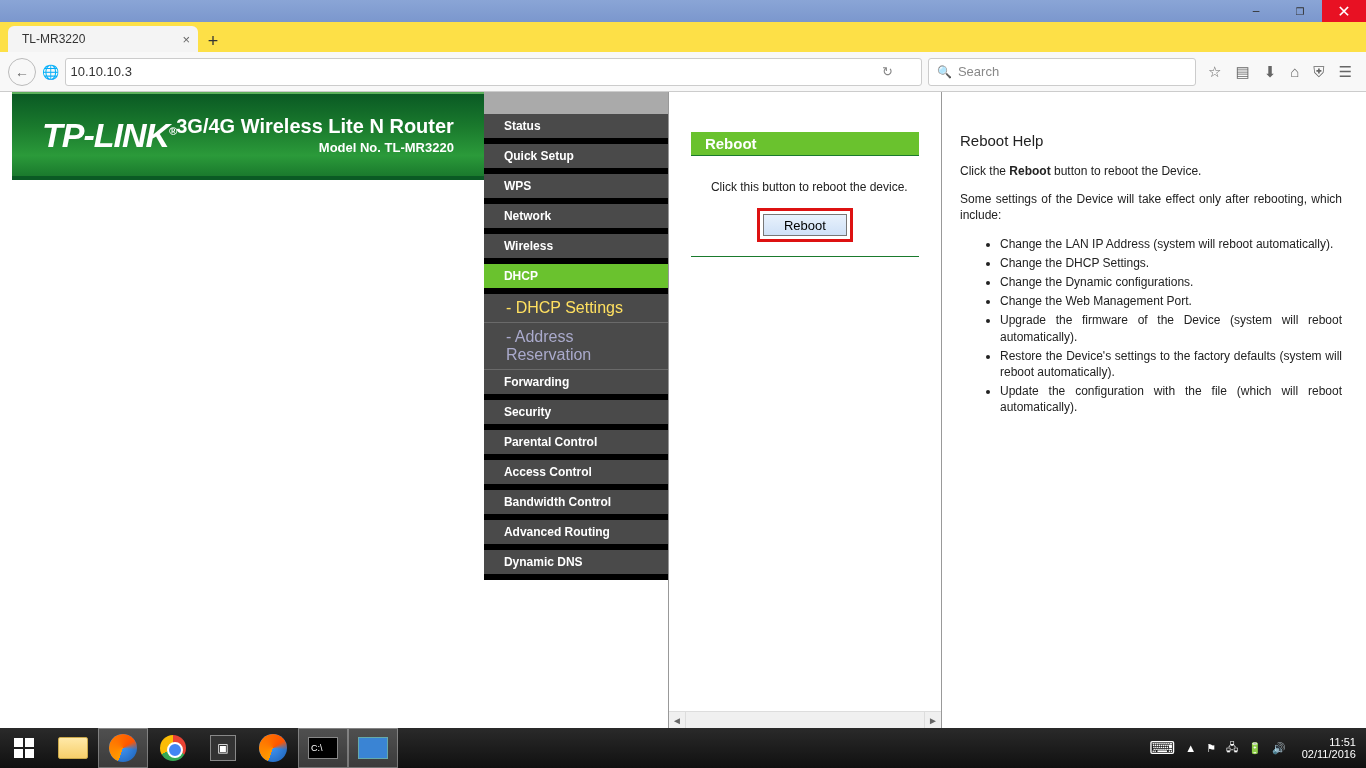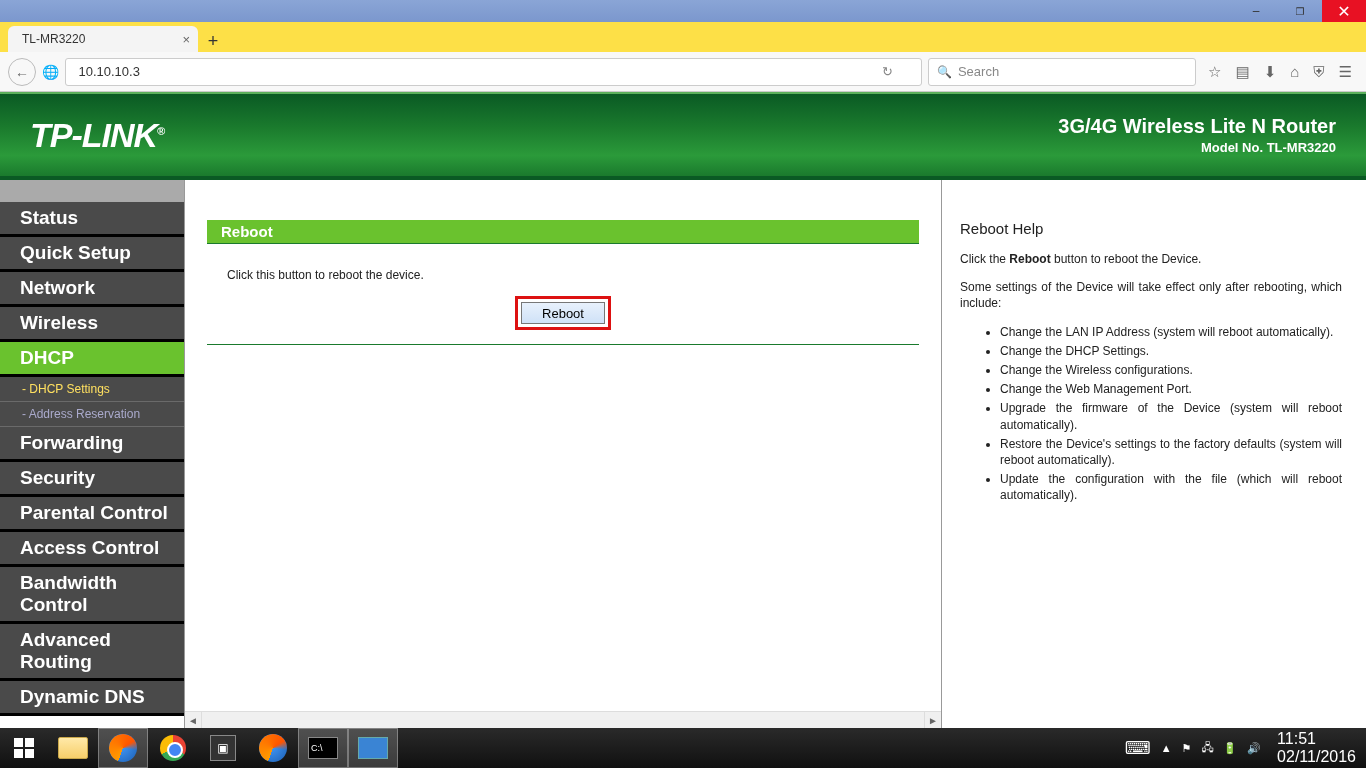--- a/index.html
+++ b/index.html
@@ -16,45 +16,45 @@
 
 .tab-strip { height: 30px; background: #fde047; display: flex; align-items: flex-end; padding-left: 8px; }
 .tab { background: #f4f4f4; border-radius: 6px 6px 0 0; height: 26px; min-width: 190px; display: flex; align-items: center; padding: 0 8px 0 14px; font-size: 12px; color: #333; position: relative; margin-right: 2px; }
 .tab .tab-close { margin-left: auto; font-size: 13px; color: #666; cursor: pointer; }
 .new-tab { width: 26px; height: 22px; display: flex; align-items: center; justify-content: center; color: #333; font-size: 18px; cursor: pointer; }
 
 
 .url-toolbar { height: 40px; background: #f8f8f8; border-bottom: 1px solid #ccc; display: flex; align-items: center; padding: 0 8px; gap: 6px; }
 .nav-btn { width: 28px; height: 28px; border-radius: 50%; border: 1px solid #bbb; display: flex; align-items: center; justify-content: center; color: #666; font-size: 14px; }
 .globe-icon { font-size: 14px; color: #888; }
-.url-input { flex: 1; height: 28px; border: 1px solid #ccc; border-radius: 3px; padding: 0 28px 0 12px; font-size: 13px; color: #333; position: relative; display: flex; align-items: center; background: #fff; }
+.url-input { flex: 1; height: 28px; border: 1px solid #ccc; border-radius: 3px; padding: 0 28px 0 4px; font-size: 13px; color: #333; position: relative; display: flex; align-items: center; background: #fff; }
 .url-input .reload { margin-left: auto; color: #888; font-size: 13px; }
 .search-box { width: 268px; height: 28px; border: 1px solid #ccc; border-radius: 3px; padding: 0 8px; font-size: 13px; color: #888; display: flex; align-items: center; gap: 6px; background: #fff; }
 .search-box .sicon { font-size: 12px; }
 .tb-icons { display: flex; gap: 14px; align-items: center; color: #666; font-size: 15px; padding: 0 6px; }
 .tb-icons span { cursor: pointer; }
 
 
-.page { display: flex; flex-direction: column; height: calc(768px - 22px - 30px - 40px - 40px); }
+.page { display: flex; flex-direction: row; height: calc(768px - 22px - 30px - 40px - 40px); margin-left: 12px; }
 
 
 .tpl-header { height: 88px; background: linear-gradient(#0a5a24, #1a7a2d 40%, #2b9a3a 75%, #1a7a2d); display: flex; align-items: center; padding: 0 30px; color: #fff; position: relative; border-top: 2px solid #5cb05c; border-bottom: 4px solid #0a5a24; }
 .tpl-logo { font-size: 34px; font-weight: 900; letter-spacing: -1px; font-style: italic; }
 .tpl-logo sup { font-size: 11px; }
 .tpl-header-right { margin-left: auto; text-align: right; }
 .tpl-header-right .prod { font-size: 20px; font-weight: bold; }
 .tpl-header-right .model { font-size: 13px; font-weight: bold; margin-top: 2px; }
 
 
 .cols { flex: 1; display: flex; background: #fff; overflow: hidden; }
 .sidebar { width: 184px; background: #fff; }
 .sidebar-top { height: 22px; background: #aaa; }
-.side-item { display: block; background: #4a4a4a; color: #fff; font-size: 19px; font-weight: bold; padding: 5px 10px 5px 20px; border-bottom: 3px solid #000000; cursor: pointer; }
+.side-item { display: block; background: #4a4a4a; color: #fff; font-size: 12px; font-weight: bold; padding: 5px 10px 5px 20px; border-bottom: 6px solid #000000; cursor: pointer; }
 .side-item.active { background: #6ac22e; color: #fff; }
-.side-sub { background: #4a4a4a; color: #aac; font-size: 12px; padding: 5px 10px 5px 22px; border-bottom: 1px solid #6a6a6a; cursor: pointer; }
+.side-sub { background: #4a4a4a; color: #aac; font-size: 16px; padding: 5px 10px 5px 22px; border-bottom: 1px solid #6a6a6a; cursor: pointer; }
 .side-sub.sel { color: #ffe060; }
 
 .content { flex: 1; padding: 40px 22px 0 22px; border-left: 1px solid #999; border-right: 1px solid #999; position: relative; }
 .section-title { background: #6ac22e; color: #fff; font-size: 15px; font-weight: bold; padding: 3px 14px; }
 .section-hr { border: none; border-top: 1px solid #1a7a2d; margin-bottom: 18px; }
 .section-hr.bottom { margin-top: 14px; margin-bottom: 0; }
 .instr { font-size: 12px; color: #222; padding: 6px 0 14px 20px; }
 .reboot-wrap { display: flex; justify-content: center; }
 .reboot-outline { border: 3px solid #d11; padding: 3px; display: inline-block; }
 .reboot-btn { width: 84px; height: 22px; border: 1px solid #777; background: linear-gradient(#e8f1fc, #cfe1f7); font-size: 13px; cursor: pointer; }
@@ -80,21 +80,21 @@
 .ff-icon { width: 28px; height: 28px; border-radius: 50%; background: radial-gradient(circle at 35% 35%, #4aa0ff, #1a5fb4); position: relative; overflow: hidden; }
 .ff-icon::after { content: ""; position: absolute; inset: 0; border-radius: 50%; background: conic-gradient(from 200deg, #ff9a00, #ff5400 60%, transparent 72%); }
 .chrome-icon { width: 26px; height: 26px; border-radius: 50%; background: conic-gradient(#ea4335 0 120deg, #34a853 120deg 240deg, #fbbc05 240deg 360deg); position: relative; }
 .chrome-icon::after { content: ""; position: absolute; top: 7px; left: 7px; width: 12px; height: 12px; background: #4285f4; border: 2px solid #fff; border-radius: 50%; }
 .vbox-icon { width: 26px; height: 26px; background: #333; border: 1px solid #888; display: flex; align-items: center; justify-content: center; font-size: 12px; }
 .folder-icon { width: 30px; height: 22px; background: linear-gradient(#ffe9a8,#f7cf6b); border-radius: 2px; border: 1px solid #caa84a; }
 .cmd-icon { width: 30px; height: 22px; background: #000; border: 1px solid #888; color: #fff; font-size: 9px; display: flex; align-items: center; padding-left: 2px; }
 .mon-icon { width: 30px; height: 22px; background: #3a84d4; border: 1px solid #6aa; }
 .tray { margin-left: auto; display: flex; align-items: center; gap: 10px; padding-right: 4px; font-size: 11px; }
 .tray .keyb { font-size: 18px; }
-.tray .clock { text-align: left; line-height: 1.1; padding: 0 6px; font-size: 16px; }
+.tray .clock { text-align: right; line-height: 1.1; padding: 0 6px; font-size: 11px; }
 </style>
 </head>
 <body>
 
 <div class="window-bar">
   <div class="window-btn window-min"></div>
   <div class="window-btn window-max"></div>
   <div class="window-btn window-close"></div>
 </div>
 
@@ -135,20 +135,21 @@
       <div class="model">Model No. TL-MR3220</div>
     </div>
   </div>
 
   <div class="cols">
 
     <div class="sidebar">
       <div class="sidebar-top"></div>
       <div class="side-item">Status</div>
       <div class="side-item">Quick Setup</div>
+      <div class="side-item">WPS</div>
       <div class="side-item">Network</div>
       <div class="side-item">Wireless</div>
       <div class="side-item active">DHCP</div>
       <div class="side-sub sel">- DHCP Settings</div>
       <div class="side-sub">- Address Reservation</div>
       <div class="side-item">Forwarding</div>
       <div class="side-item">Security</div>
       <div class="side-item">Parental Control</div>
       <div class="side-item">Access Control</div>
       <div class="side-item">Bandwidth Control</div>
@@ -174,21 +175,21 @@
 
     <div class="help">
       <h3>Reboot Help</h3>
       <p>
         <span>Click the </span><b>Reboot</b><span> button to reboot the Device.</span>
       </p>
       <p class="just">Some settings of the Device will take effect only after rebooting, which include:</p>
       <ul>
         <li>Change the LAN IP Address (system will reboot automatically).</li>
         <li>Change the DHCP Settings.</li>
-        <li>Change the Wireless configurations.</li>
+        <li>Change the Dynamic configurations.</li>
         <li>Change the Web Management Port.</li>
         <li>Upgrade the firmware of the Device (system will reboot automatically).</li>
         <li>Restore the Device's settings to the factory defaults (system will reboot automatically).</li>
         <li>Update the configuration with the file (which will reboot automatically).</li>
       </ul>
     </div>
   </div>
 </div>
 
 <div class="taskbar">

